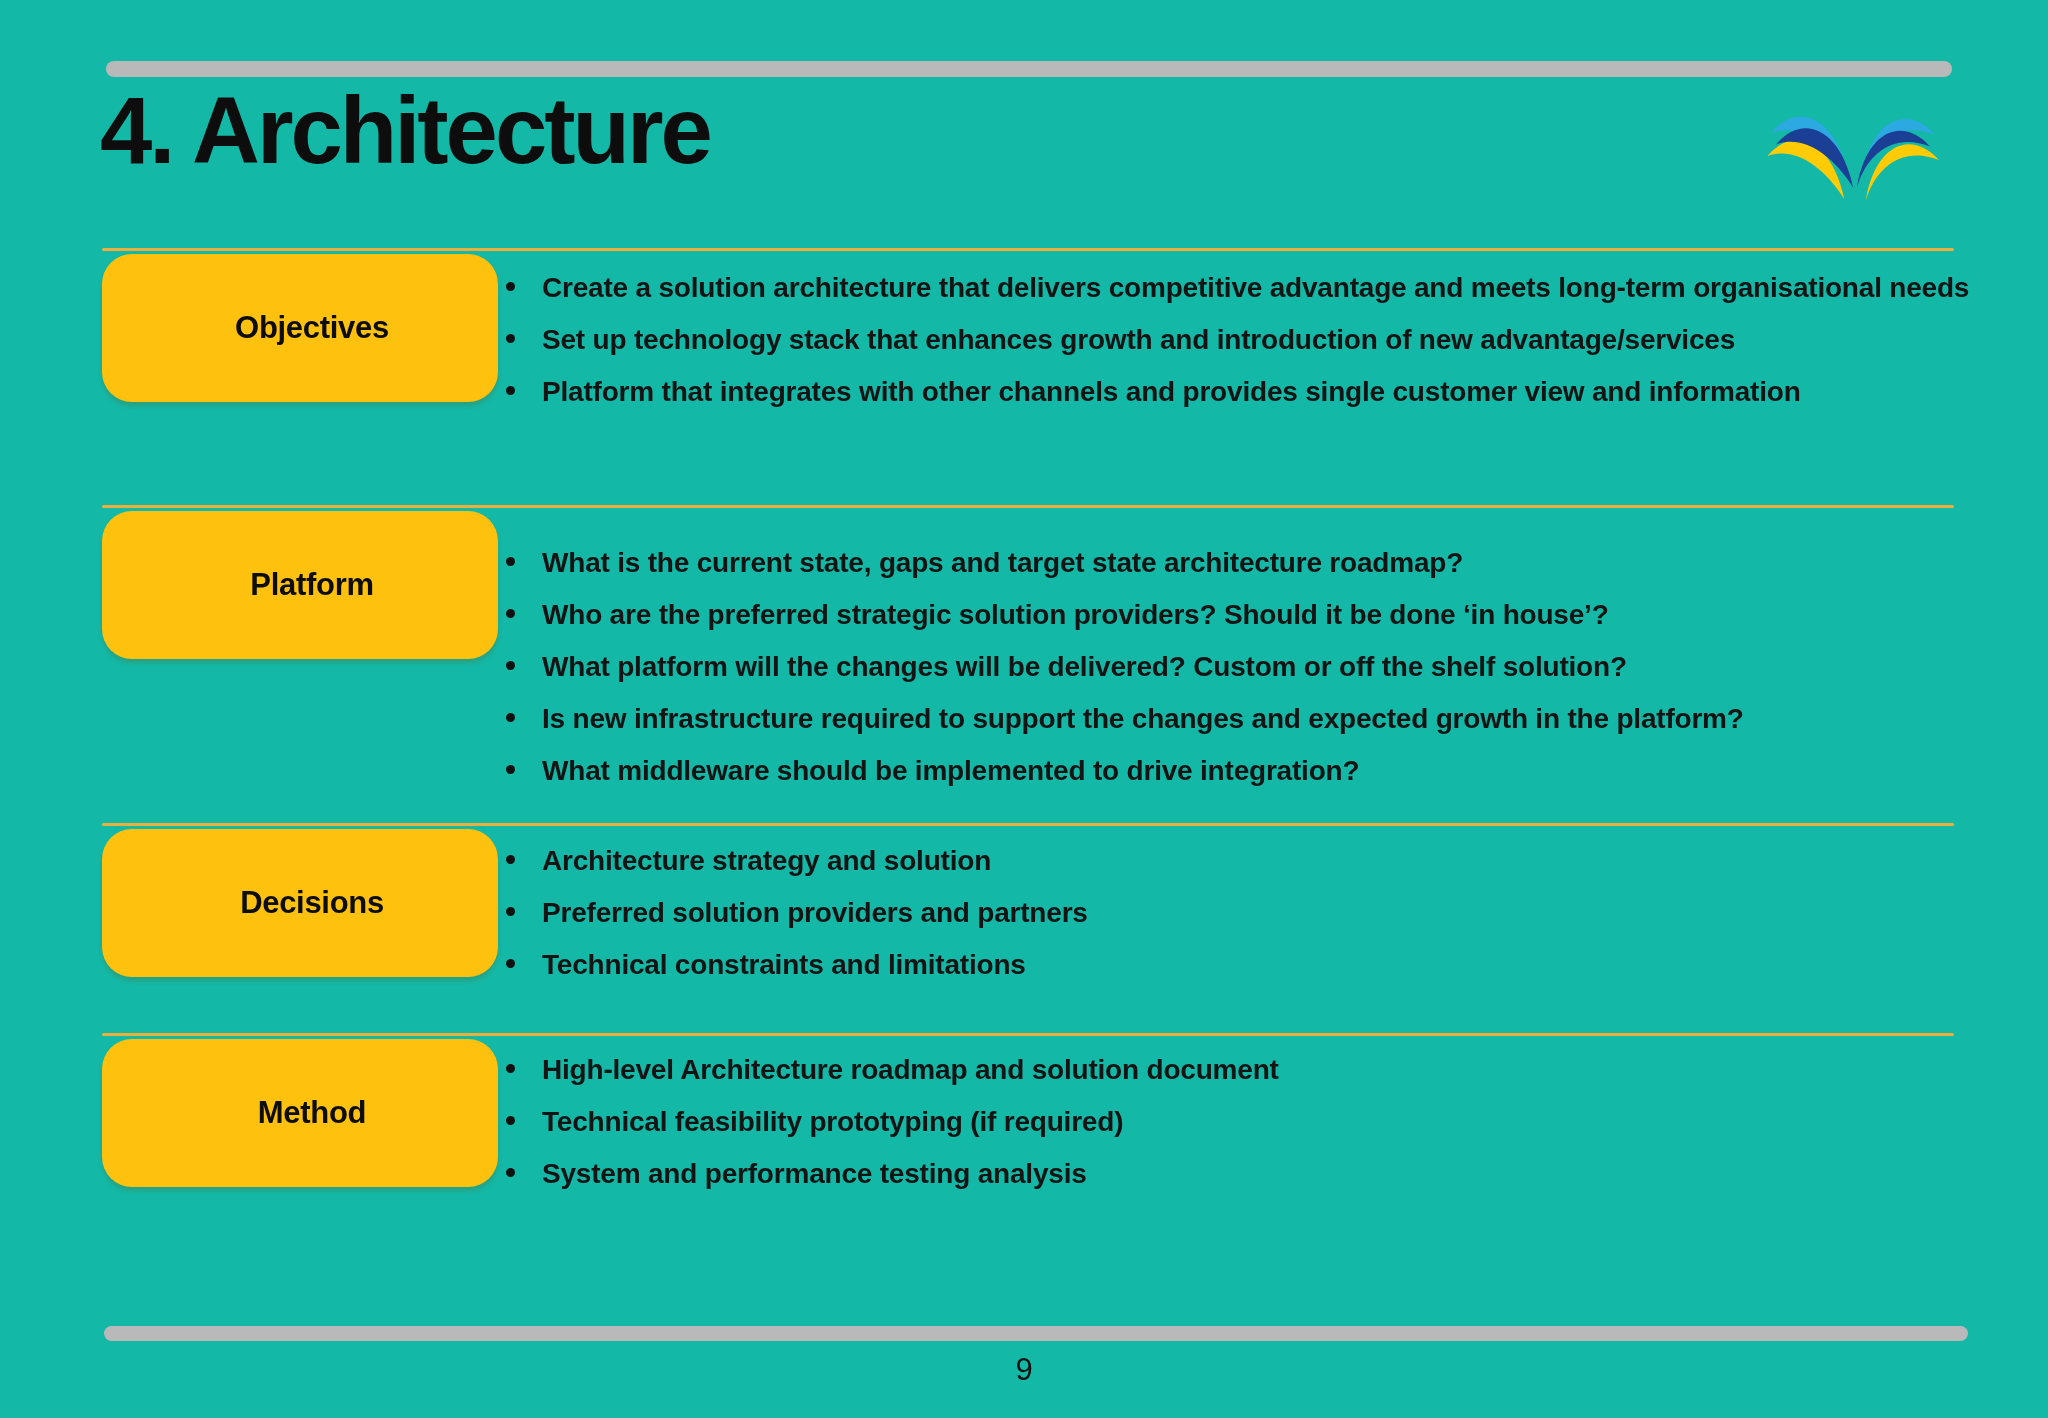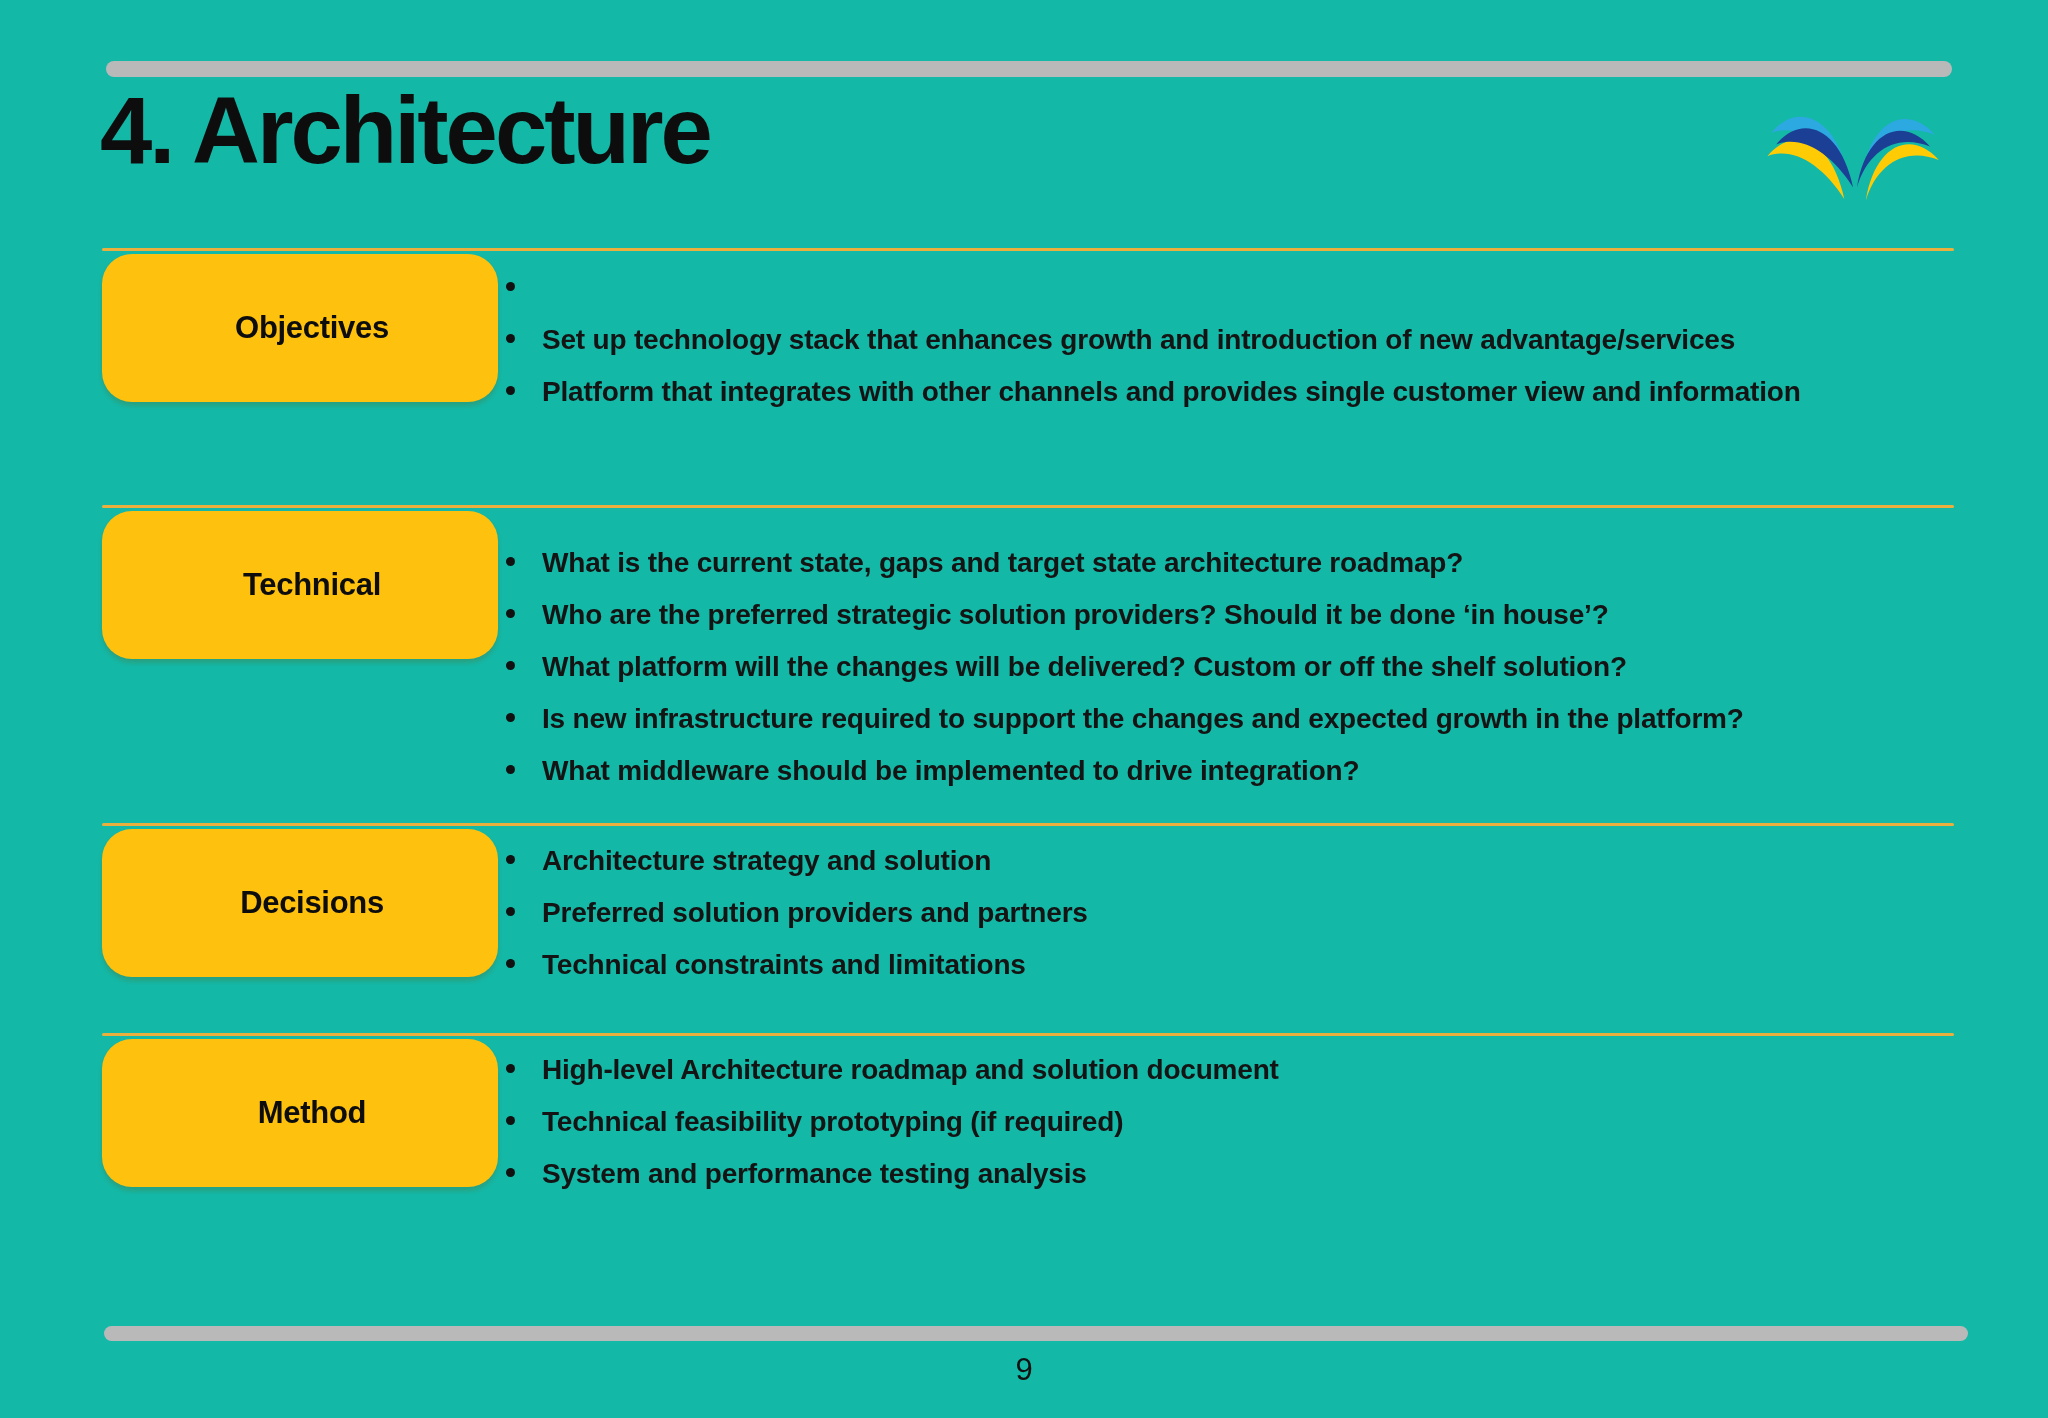--- a/index.html
+++ b/index.html
@@ -85,36 +85,37 @@
   </div>
 
   <div class="section s1">
     <div class="rule"></div>
     <div class="label-box">
       <span>Objectives</span>
     </div>
     <ul class="bullets">
       <li class="bullet">
           <span class="dot"></span>
+          <span class="btext">Create a solution architecture that delivers competitive advantage and meets long-term organisational needs</span>
         </li>
       <li class="bullet">
           <span class="dot"></span>
           <span class="btext">Set up technology stack that enhances growth and introduction of new advantage/services</span>
         </li>
       <li class="bullet">
           <span class="dot"></span>
           <span class="btext">Platform that integrates with other channels and provides single customer view and information</span>
         </li>
     </ul>
   </div>
 
   <div class="section s2">
     <div class="rule"></div>
     <div class="label-box">
-      <span>Technical</span>
+      <span>Platform</span>
     </div>
     <ul class="bullets">
       <li class="bullet">
           <span class="dot"></span>
           <span class="btext">What is the current state, gaps and target state architecture roadmap?</span>
         </li>
       <li class="bullet">
           <span class="dot"></span>
           <span class="btext">Who are the preferred strategic solution providers? Should it be done ‘in house’?</span>
         </li>

